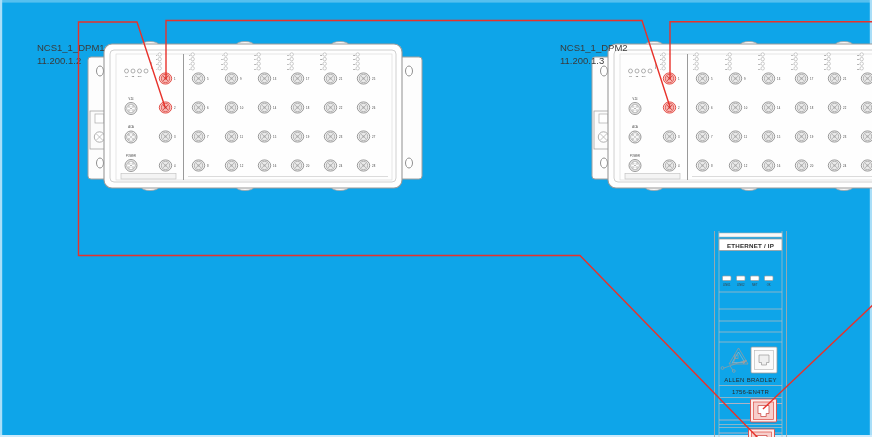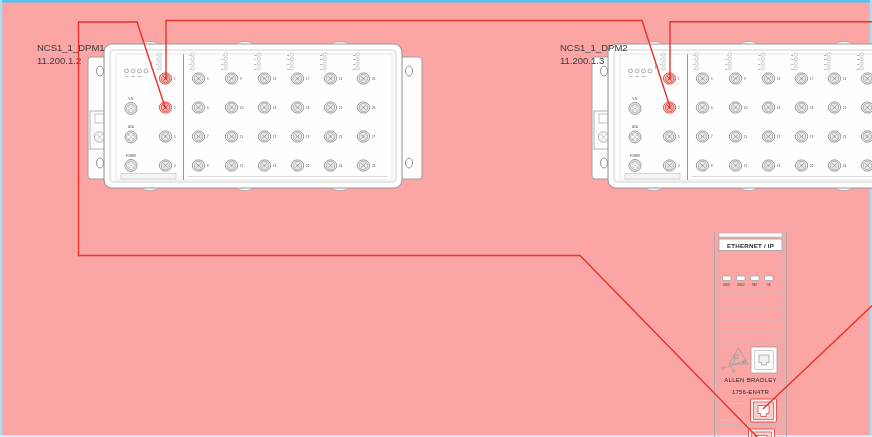--- a/index.html
+++ b/index.html
@@ -1,16 +1,16 @@
 <!DOCTYPE html>
 <html><head>
 <meta charset="utf-8">
 <style>
   html,body{margin:0;padding:0;background:#fff;}
-  .stage{position:relative;width:872px;height:437px;overflow:hidden;background:#fca5a5;
+  .stage{position:relative;width:872px;height:437px;overflow:hidden;background:#0ea5e9;
          font-family:"Liberation Sans",sans-serif;}
   svg{display:block;}
   svg text{font-family:"Liberation Sans",sans-serif;fill:#3d3d3d;}
   .devlabel{font-size:9.5px;fill:#3a3a3a;}
   .abtext{fill:#2b2b2b;}
 </style>
 </head>
 <body>
 
 <div class="stage">

